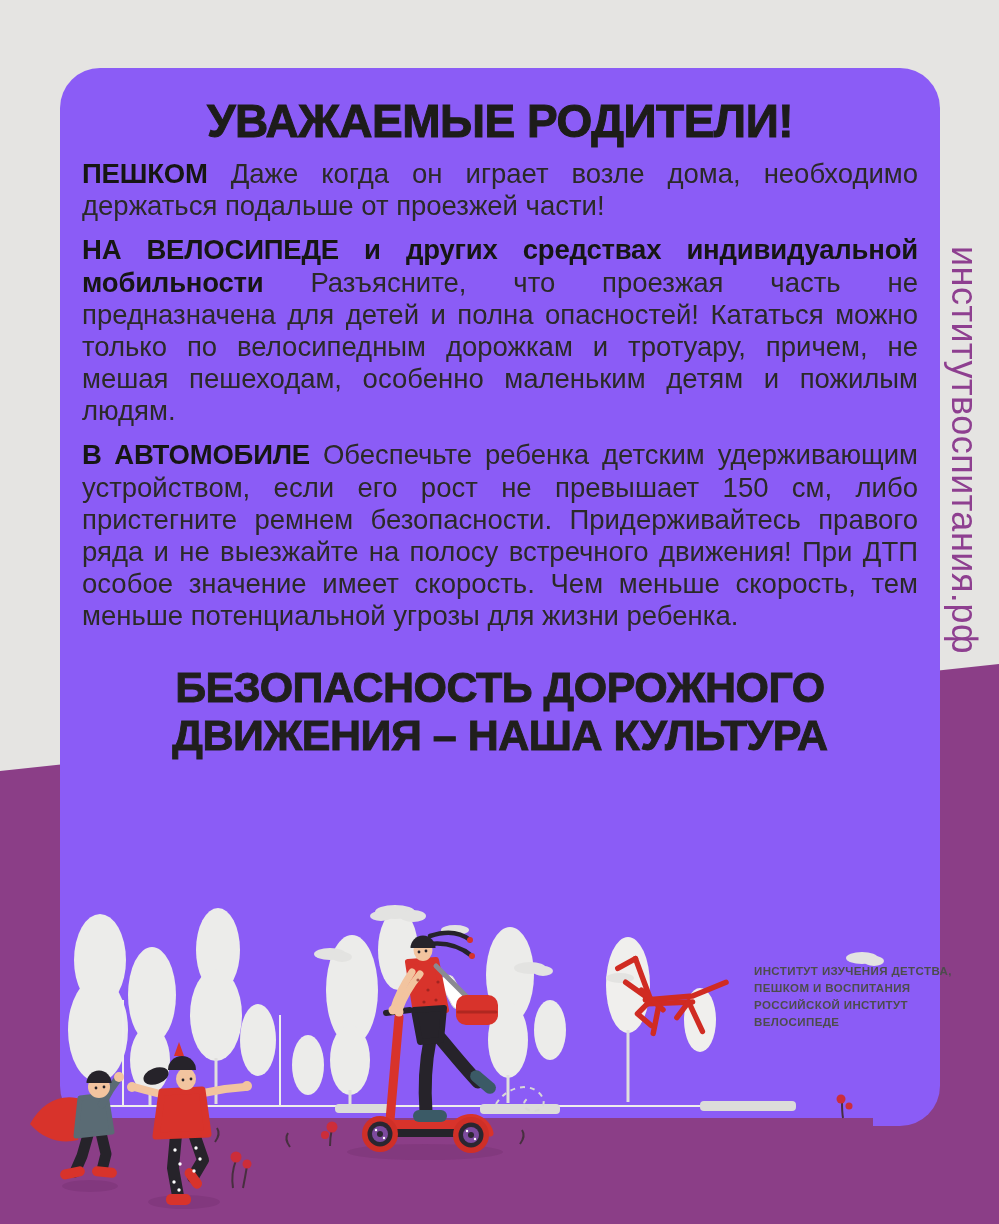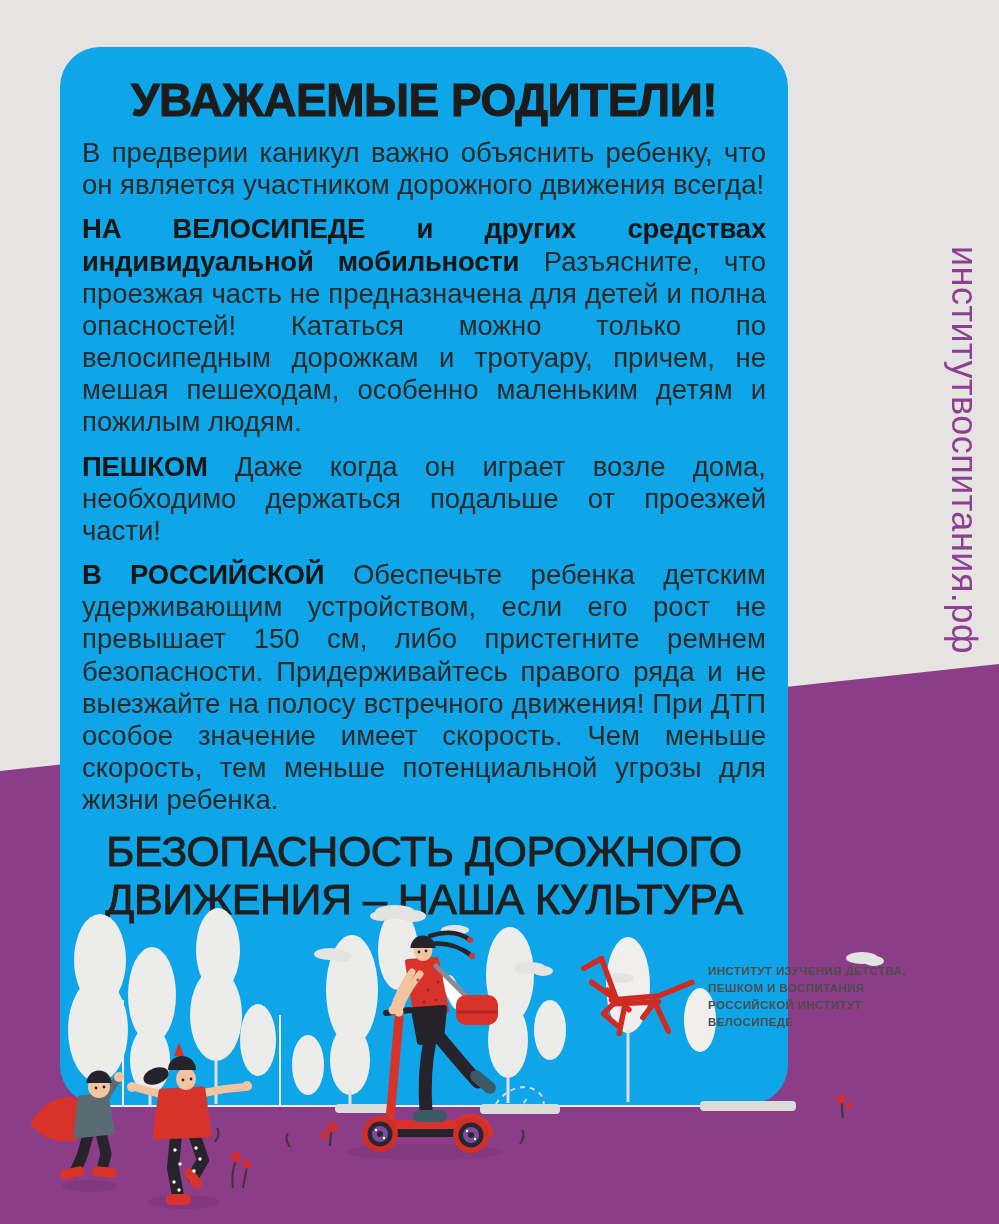--- a/index.html
+++ b/index.html
@@ -8,88 +8,85 @@
     position:relative;width:999px;height:1224px;overflow:hidden;
     background:#e5e4e2;font-family:"Liberation Sans",sans-serif;
   }
   
   .purple-bg{
     position:absolute;inset:0;z-index:1;background:#8b3e87;
     clip-path:polygon(0 771px,999px 664px,999px 1224px,0 1224px);
   }
   
   .card{
-    position:absolute;left:60px;top:47px;width:728px;height:1058px;z-index:2;
-    background:#0ea5e9;border-radius:40px;box-sizing:border-box;
+    position:absolute;left:60px;top:68px;width:880px;height:1058px;z-index:2;
+    background:#8b5cf6;border-radius:40px;box-sizing:border-box;
     padding:24px 22px 0 22px;
   }
   .title{
     margin:2px 0 10px 0;text-align:center;
     font-size:46px;font-weight:bold;letter-spacing:-0.5px;
     color:#1d1c1a;-webkit-text-stroke:1px #1d1c1a;
   }
   .para{
     margin:0 0 12px 0;text-align:justify;
     font-size:27.5px;line-height:1.17;color:#2b2a28;
   }
   .para .lead{font-weight:bold;color:#161614;letter-spacing:-0.2px;}
   .slogan{
-    margin-top:12px;text-align:center;font-weight:normal;
+    margin-top:32px;text-align:center;font-weight:bold;
     font-size:43px;line-height:1.1;letter-spacing:-0.5px;
     color:#201f1d;-webkit-text-stroke:0.9px #201f1d;
   }
   
   .watermark{
     position:absolute;left:745px;top:430px;width:440px;height:40px;z-index:4;
     transform:rotate(90deg);transform-origin:center;
     text-align:center;font-size:36px;letter-spacing:0.5px;color:#8e3f90;
     white-space:nowrap;
   }
   
   .illu{
     position:absolute;left:0;top:890px;width:999px;height:334px;z-index:5;
     pointer-events:none;
   }
   
   .logo-block{
-    position:absolute;left:568px;top:952px;z-index:6;
-    display:flex;align-items:center;gap:12px;
+    position:absolute;left:602px;top:952px;z-index:6;
+    display:flex;align-items:center;gap:24px;
   }
   .logo-text{
     font-size:11.5px;line-height:17px;font-weight:bold;
     letter-spacing:0.4px;color:#4c4c4c;
   }
 </style>
 </head>
 <body>
 
 <div class="stage">
 
   <div class="purple-bg"></div>
 
   <div class="card">
     <h1 class="title">УВАЖАЕМЫЕ РОДИТЕЛИ!</h1>
 
 
+
     <p class="para">
-      <span>В предверии каникул важно объяснить ребенку, что он является участником дорожного движения всегда!</span>
+      <span class="lead">ПЕШКОМ</span>
+      <span>Даже когда он играет возле дома, необходимо держаться подальше от проезжей части!</span>
     </p>
 
     <p class="para">
       <span class="lead">НА ВЕЛОСИПЕДЕ и других средствах индивидуальной мобильности</span>
       <span>Разъясните, что проезжая часть не предназначена для детей и полна опасностей! Кататься можно только по велосипедным дорожкам и тротуару, причем, не мешая пешеходам, особенно маленьким детям и пожилым людям.</span>
     </p>
 
     <p class="para">
-      <span class="lead">ПЕШКОМ</span>
-      <span>Даже когда он играет возле дома, необходимо держаться подальше от проезжей части!</span>
-    </p>
-
-    <p class="para">
-      <span class="lead">В РОССИЙСКОЙ</span>
+      <span class="lead">В АВТОМОБИЛЕ</span>
       <span>Обеспечьте ребенка детским удерживающим устройством, если его рост не превышает 150 см, либо пристегните ремнем безопасности. Придерживайтесь правого ряда и не выезжайте на полосу встречного движения! При ДТП особое значение имеет скорость. Чем меньше скорость, тем меньше потенциальной угрозы для жизни ребенка.</span>
     </p>
 
     <div class="slogan">
       <div>БЕЗОПАСНОСТЬ ДОРОЖНОГО</div>
       <div>ДВИЖЕНИЯ – НАША КУЛЬТУРА</div>
     </div>
   </div>
 
   <div class="watermark">институтвоспитания.рф</div>

